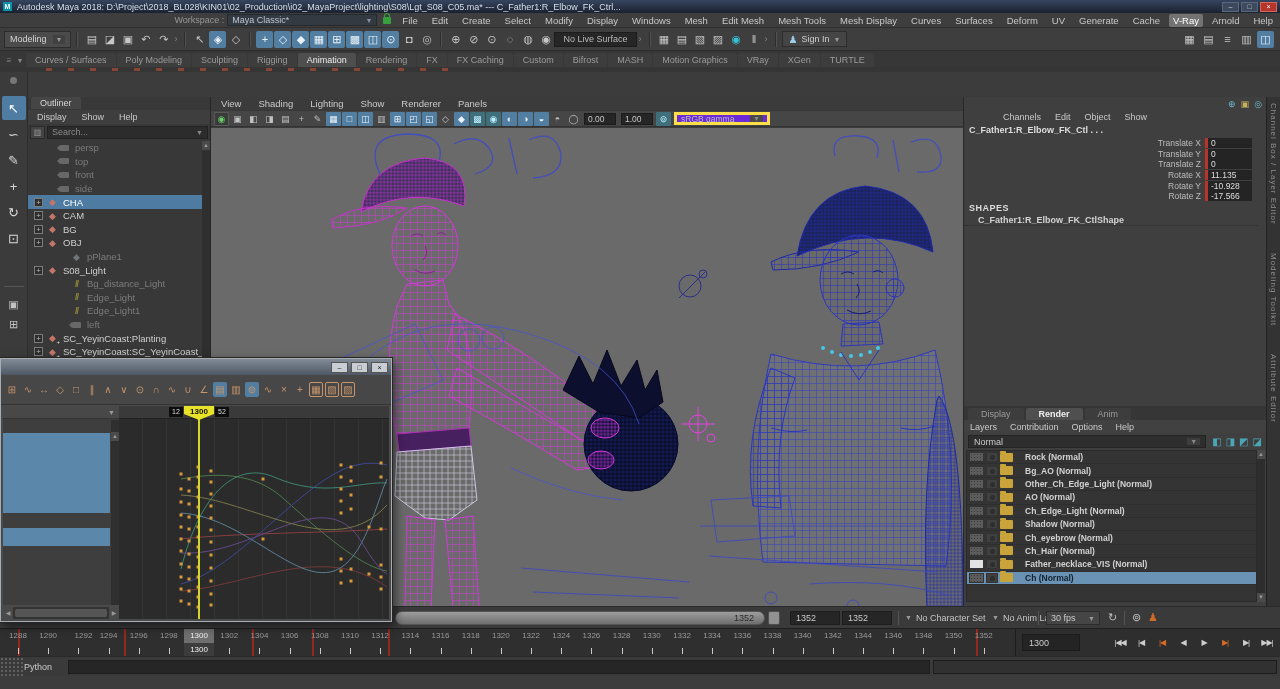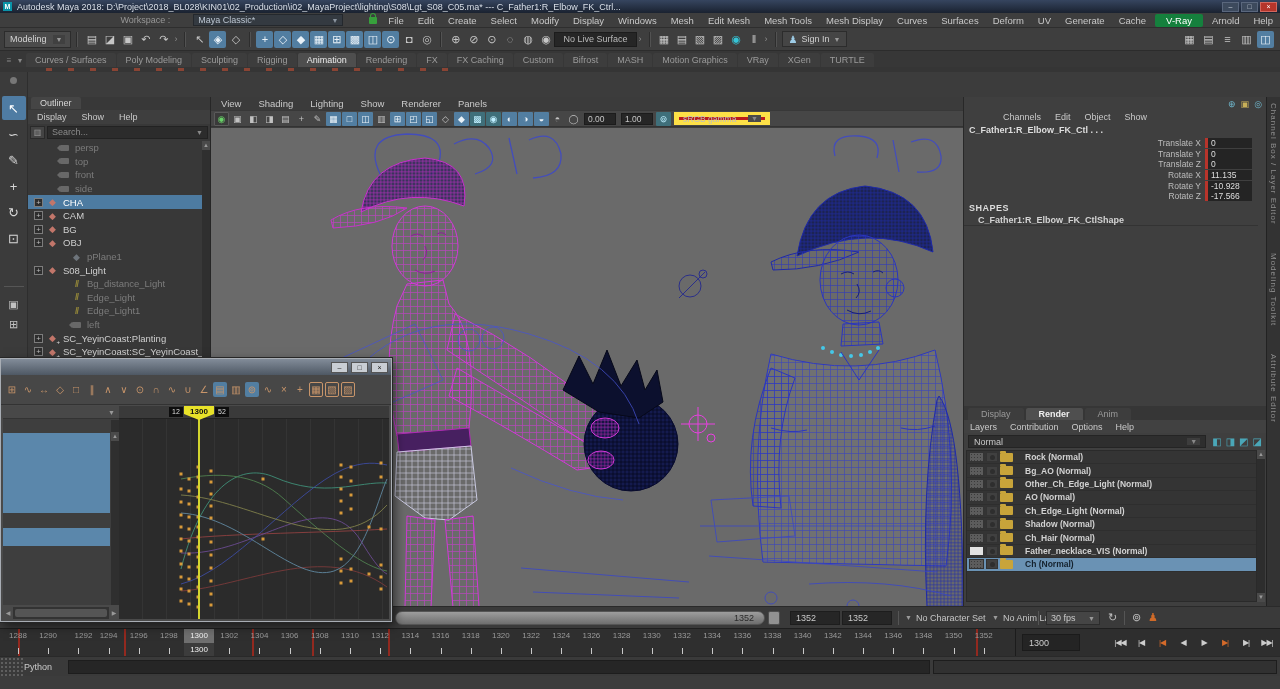--- a/index.html
+++ b/index.html
@@ -11,22 +11,22 @@
   .titlebar{left:0;top:0;width:1280px;height:13px;background:linear-gradient(180deg,#36455f,#1a2230);display:flex;align-items:center;padding:0 3px;color:#d9dfe8;font-size:9px;white-space:nowrap;}
   .maya-logo{width:9px;height:9px;background:#0a93a8;color:#fff;font-size:7px;line-height:9px;text-align:center;font-weight:bold;margin-right:5px;flex:none;}
   .tb-title{flex:1;overflow:hidden;text-overflow:ellipsis;}
   .winbtns{display:flex;gap:2px;flex:none;}
   .winbtn{width:17px;height:10px;background:#3d4a5d;border:1px solid #5a6activity778;border:1px solid #5a677d;color:#cfd6e0;font-size:7px;line-height:8px;text-align:center;}
   .winbtn.close{background:#b5352b;border-color:#d2685f;color:#fff;}
 
   
   .menubar{left:0;top:13px;width:1280px;height:15px;background:#3e3e3e;display:flex;align-items:center;padding-left:4px;border-bottom:1px solid #2e2e2e;}
   .menu-item{padding:0 7px;color:#c9c9c9;font-size:9.5px;white-space:nowrap;}
-  .menu-item.accent{background:#15803d;color:#fff;border-radius:2px;margin:0 2px;padding:1px 11px;}
-  .mb-right{margin-left:auto;display:flex;align-items:center;gap:23px;padding-right:4px;}
+  .menu-item.accent{background:#737373;color:#fff;border-radius:2px;margin:0 2px;padding:1px 4px;}
+  .mb-right{margin-left:auto;display:flex;align-items:center;gap:3px;padding-right:4px;}
   .ws-label{color:#979797;}
   .ws-combo{width:150px;height:12px;background:#343a41;border:1px solid #24282d;color:#bcc6d2;display:flex;align-items:center;padding:0 4px;}
   .ws-combo .cbx-arrow{margin-left:auto;color:#8a939e;font-size:7px;}
   .lockicon{width:8px;height:7px;background:#37a03c;border-radius:1px;position:relative;margin-left:3px;}
   .lockicon::before{content:"";position:absolute;top:-4px;left:1px;width:4px;height:4px;border:1px solid #37a03c;border-bottom:none;border-radius:3px 3px 0 0;}
 
   
   .toolbar{left:0;top:28px;width:1280px;height:23px;background:#3e3e3e;display:flex;align-items:center;padding-left:4px;border-bottom:1px solid #2c2c2c;}
   .combo{height:17px;background:#4b4b4b;border:1px solid #2c2c2c;display:flex;align-items:center;padding:0 5px;color:#d5d5d5;}
   .combo .cbx-arrow{margin-left:6px;color:#999;font-size:7px;background:#404040;padding:1px 3px;}
@@ -84,21 +84,21 @@
 
   
   .viewport{left:211px;top:97px;width:752px;height:509px;overflow:hidden;}
   .vmenus{height:13px;background:#3b3b3b;display:flex;gap:17px;padding-left:10px;color:#cacaca;align-items:center;font-size:9.5px;}
   .vtools{height:17px;background:#464646;display:flex;align-items:center;padding:0 3px;gap:1px;border-top:1px solid #383838;border-bottom:1px solid #333;}
   .vti{width:15px;height:14px;font-size:9px;color:#c2c2c2;display:flex;align-items:center;justify-content:center;border-radius:1px;flex:none;}
   .vti.hl{background:#527ea1;color:#eaf2f8;}
   .vti.grn{color:#67d067;border:1px solid #5a5a5a;background:#3a3a3a;}
   .vti.teal{background:#3f6f7a;color:#bfefff;}
   .vfield{width:32px;height:12px;background:#262626;border:1px solid #1c1c1c;color:#c6c6c6;font-size:8.5px;display:flex;align-items:center;padding:0 3px;margin:0 2px;}
-  .vcombo{width:96px;height:13px;background:#b91c1c;border:5px solid #fde047;color:#bdbdbd;font-size:8.5px;display:flex;align-items:center;padding:0 4px;margin-left:2px;}
+  .vcombo{width:96px;height:13px;background:#6d28d9;border:3px solid #fde047;color:#bdbdbd;font-size:8.5px;display:flex;align-items:center;padding:0 4px;margin-left:2px;}
   .vcombo .cbx-arrow{margin-left:auto;color:#888;font-size:7px;background:#4a4a4a;padding:0 3px;}
   .vcanvas{position:absolute;top:31px;left:0;right:0;bottom:0;background:#6a6a6a;}
 
   
   .rightpanel{left:963px;top:97px;width:303px;height:509px;background:#3f3f3f;border-left:1px solid #282828;overflow:hidden;}
   .rp-topicons{position:absolute;top:0;right:4px;height:13px;display:flex;gap:5px;align-items:center;}
   .rp-ti{font-size:9px;color:#6fb6cc;}
   .rp-ti.gold{color:#c8b058;}
   .cbmenus{position:absolute;top:13px;left:0;right:0;height:14px;display:flex;gap:14px;padding-left:7px;align-items:center;color:#cacaca;margin-left:32px;}
   .objname{position:absolute;top:28px;left:0;right:0;padding-left:5px;color:#dedede;font-weight:bold;font-size:9px;}
@@ -845,20 +845,26 @@
           <div class="lrow">
             <span class="l1"></span>
             <span class="l2"></span>
             <span class="l3"></span>
             <span class="lname">Shadow (Normal)</span>
           </div>
           <div class="lrow">
             <span class="l1"></span>
             <span class="l2"></span>
             <span class="l3"></span>
+            <span class="lname">Ch_eyebrow (Normal)</span>
+          </div>
+          <div class="lrow">
+            <span class="l1"></span>
+            <span class="l2"></span>
+            <span class="l3"></span>
             <span class="lname">Ch_Hair (Normal)</span>
           </div>
           <div class="lrow flag">
             <span class="l1"></span>
             <span class="l2"></span>
             <span class="l3"></span>
             <span class="lname">Father_necklace_VIS (Normal)</span>
           </div>
           <div class="lrow selected">
             <span class="l1"></span>

